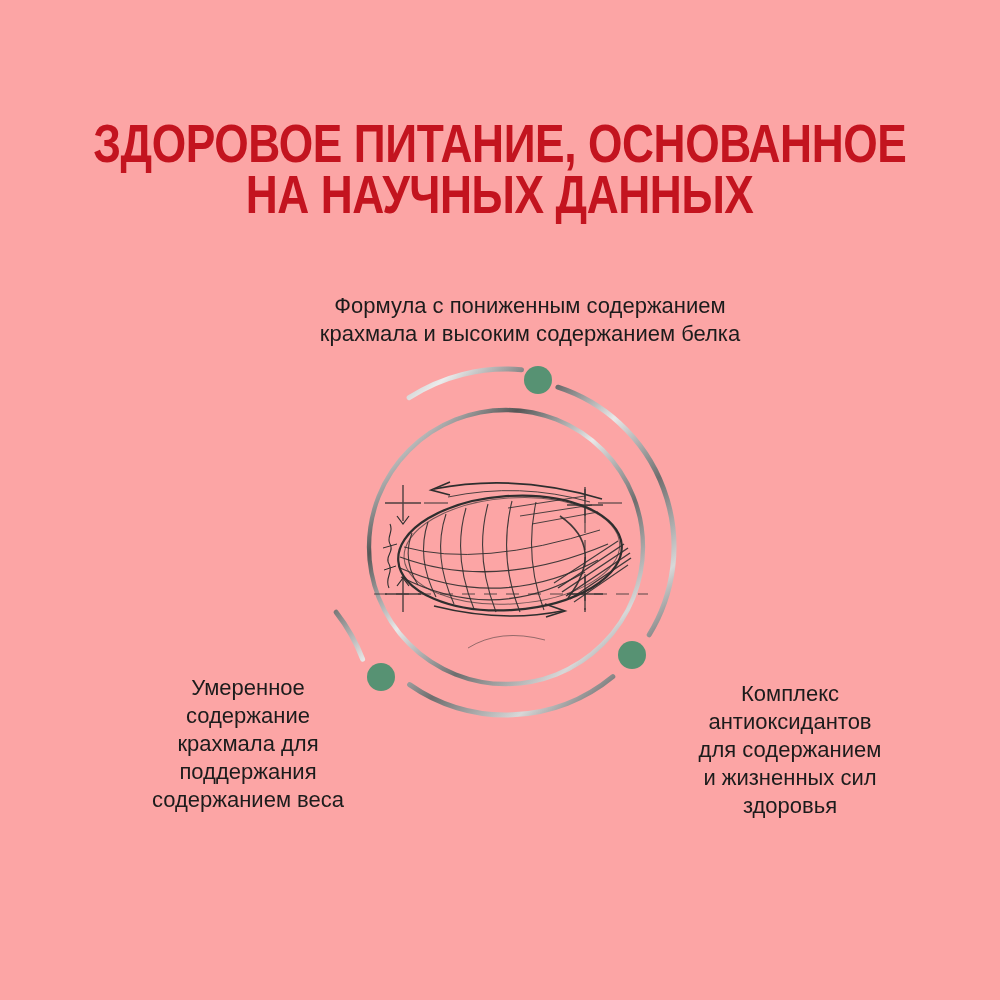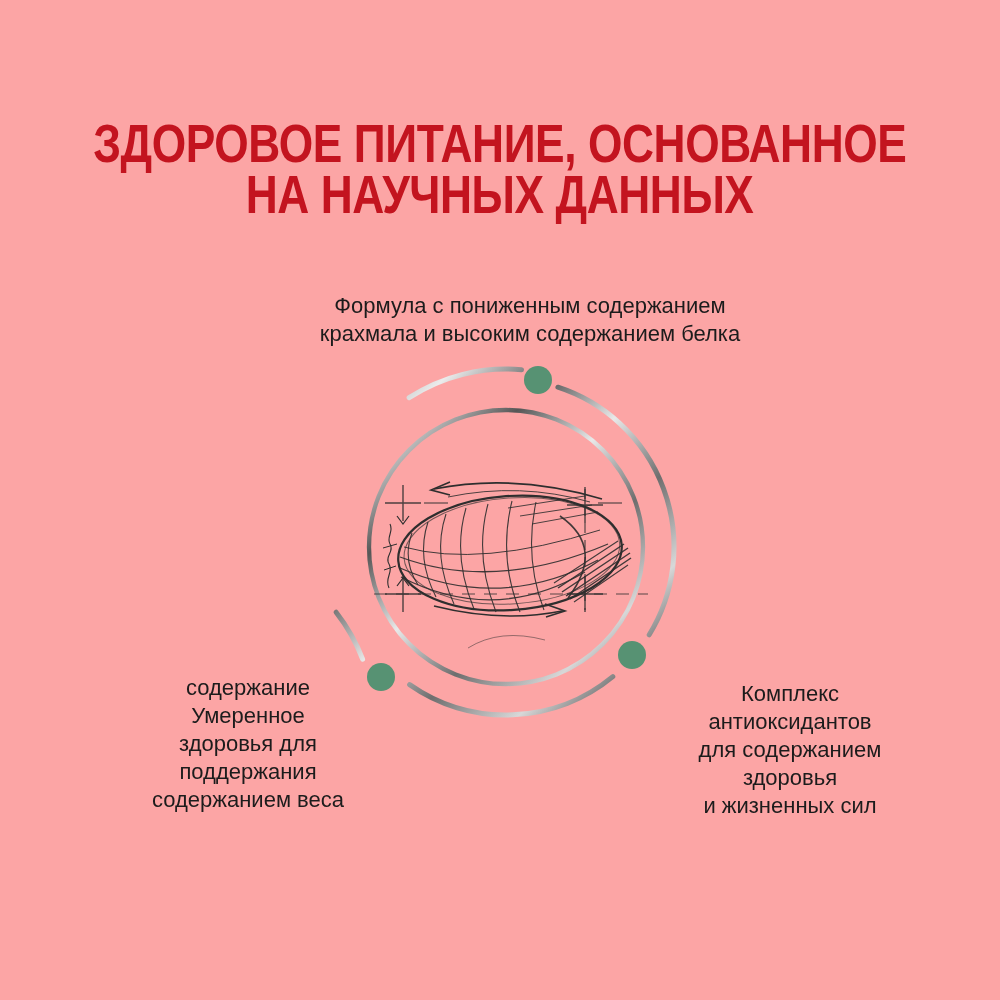--- a/index.html
+++ b/index.html
@@ -55,33 +55,33 @@
     <span class="row"><span class="tl">ЗДОРОВОЕ ПИТАНИЕ, ОСНОВАННОЕ</span></span>
     <span class="row"><span class="tl">НА НАУЧНЫХ ДАННЫХ</span></span>
   </h1>
 
   <div class="callout callout-top">
     <span>Формула с пониженным содержанием</span>
     <span>крахмала и высоким содержанием белка</span>
   </div>
 
   <div class="callout callout-left">
+    <span>Умеренное</span>
     <span>содержание</span>
-    <span>Умеренное</span>
-    <span>здоровья для</span>
+    <span>крахмала для</span>
     <span>поддержания</span>
     <span>содержанием веса</span>
   </div>
 
   <div class="callout callout-right">
     <span>Комплекс</span>
     <span>антиоксидантов</span>
     <span>для содержанием</span>
+    <span>и жизненных сил</span>
     <span>здоровья</span>
-    <span>и жизненных сил</span>
   </div>
 
   <svg class="diagram-svg" width="1000" height="1000" viewBox="0 0 1000 1000">
     <defs>
       <linearGradient id="metal" gradientUnits="userSpaceOnUse" x1="350" y1="380" x2="670" y2="710">
         <stop offset="0" stop-color="#8f8f8f"></stop>
         <stop offset="0.14" stop-color="#ececec"></stop>
         <stop offset="0.30" stop-color="#565656"></stop>
         <stop offset="0.46" stop-color="#e9e9e9"></stop>
         <stop offset="0.62" stop-color="#6e6e6e"></stop>

